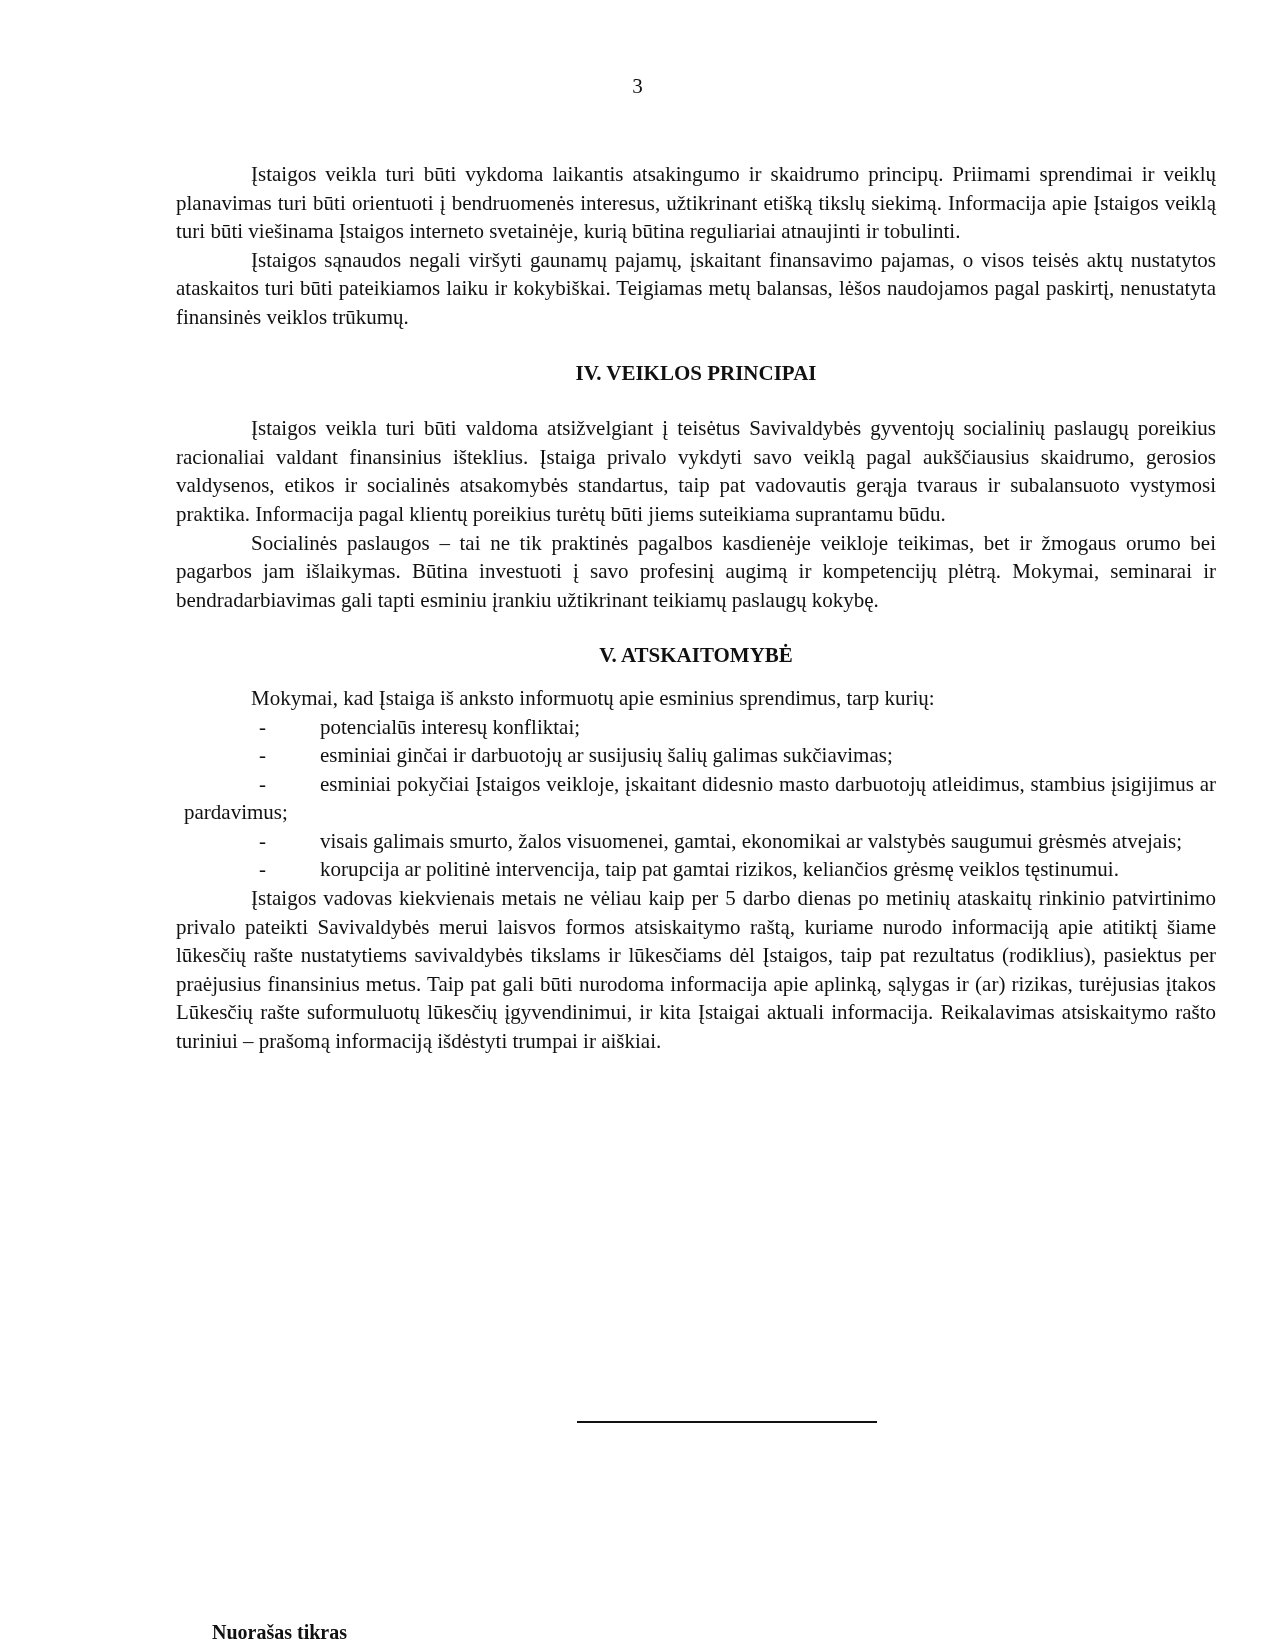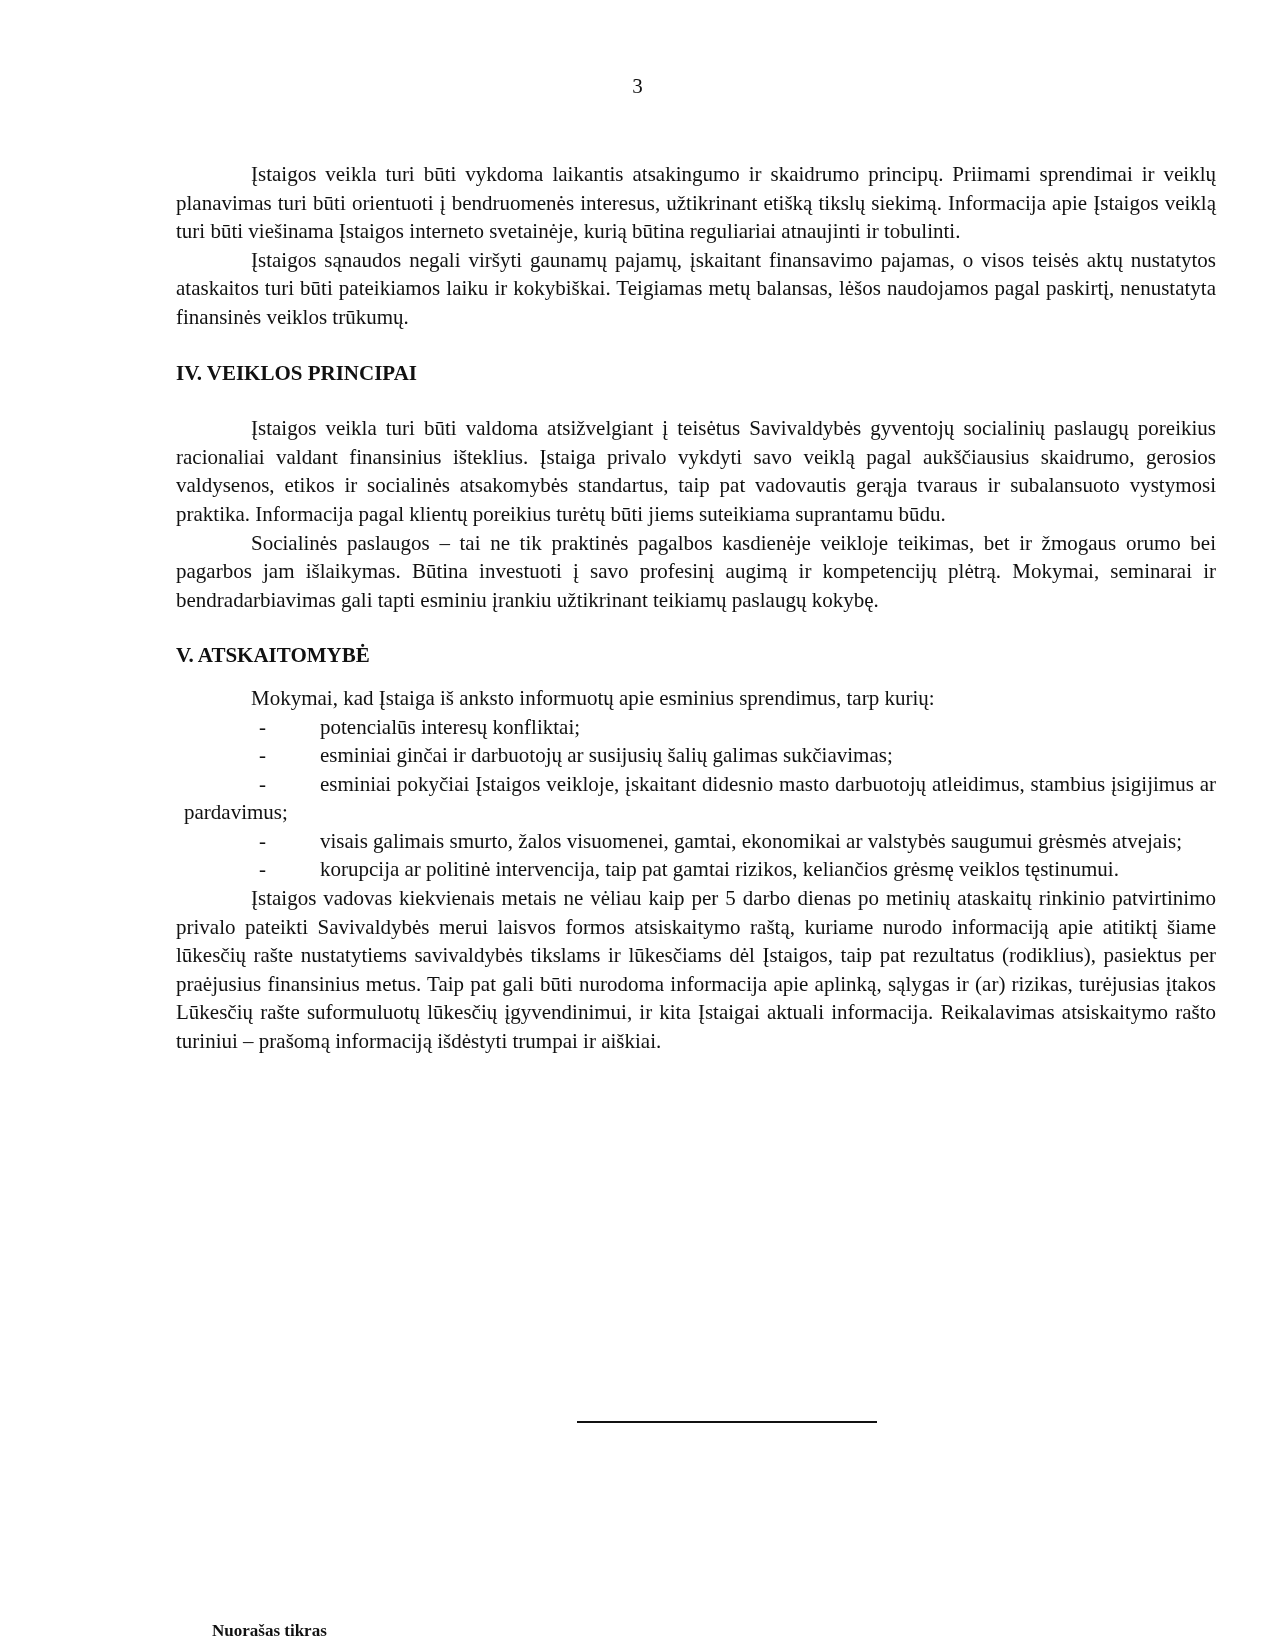--- a/index.html
+++ b/index.html
@@ -1,27 +1,27 @@
 <!DOCTYPE html>
 <html><head>
 <meta charset="utf-8">
 <style>
   html, body { margin: 0; padding: 0; background: #ffffff; }
   body { width: 1275px; height: 1650px; position: relative; overflow: hidden;
          font-family: "Liberation Serif", serif; color: #111; }
   .page-number { position: absolute; top: 74px; left: 0; width: 1275px; text-align: center; font-size: 21px; }
   .content { position: absolute; left: 176px; top: 160px; width: 1040px; font-size: 21px; line-height: 28.6px; }
   p { margin: 0; text-align: justify; text-indent: 75px; }
-  h2 { margin: 0; font-size: 21px; font-weight: bold; line-height: 28.6px; }
+  h2 { margin: 0; font-size: 21px; font-weight: bold; text-align: center; line-height: 28.6px; }
   .h-iv { margin-top: 27px; margin-bottom: 27px; }
   .h-v { margin-top: 27px; margin-bottom: 14px; }
   .list-item { text-align: justify; text-indent: 75px; margin-left: 8px; }
   .list-item .dash { display: inline-block; width: 61px; text-indent: 0; }
   .divider { position: absolute; left: 577px; top: 1421px; width: 300px; height: 0; border-top: 2px solid #111; }
-  .footer-note { position: absolute; left: 212px; top: 1621px; font-size: 17px; font-weight: bold; }
+  .footer-note { position: absolute; left: 212px; top: 1621px; font-size: 20px; font-weight: bold; }
 </style>
 </head>
 <body>
 
 <div class="page-number">3</div>
 
 <div class="content">
   <p>Įstaigos veikla turi būti vykdoma laikantis atsakingumo ir skaidrumo principų. Priimami sprendimai ir veiklų planavimas turi būti orientuoti į bendruomenės interesus, užtikrinant etišką tikslų siekimą. Informacija apie Įstaigos veiklą turi būti viešinama Įstaigos interneto svetainėje, kurią būtina reguliariai atnaujinti ir tobulinti.</p>
   <p>Įstaigos sąnaudos negali viršyti gaunamų pajamų, įskaitant finansavimo pajamas, o visos teisės aktų nustatytos ataskaitos turi būti pateikiamos laiku ir kokybiškai. Teigiamas metų balansas, lėšos naudojamos pagal paskirtį, nenustatyta finansinės veiklos trūkumų.</p>
 

